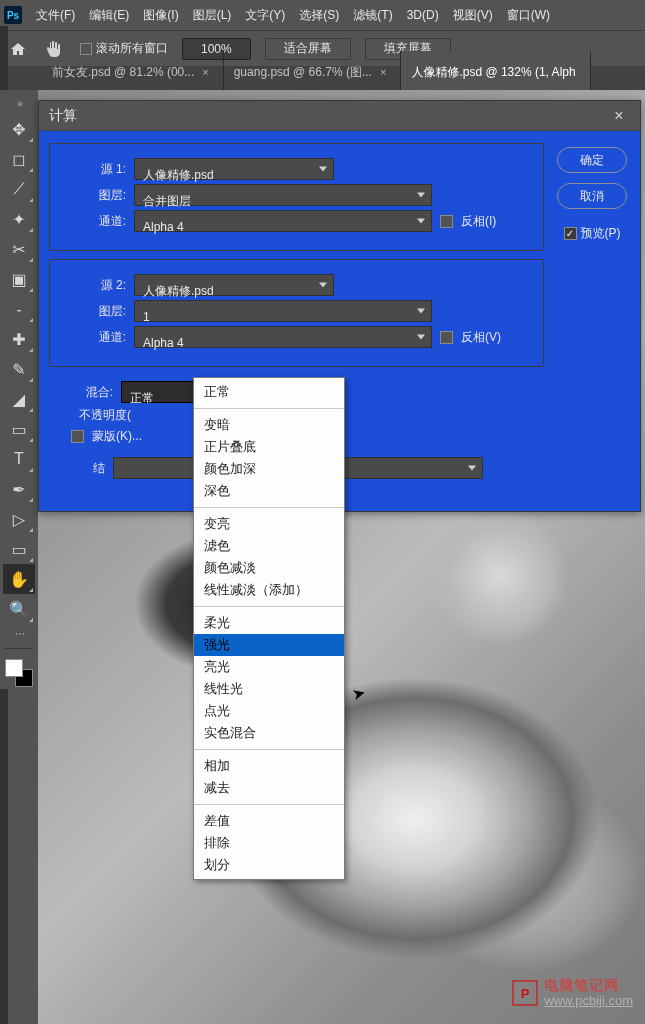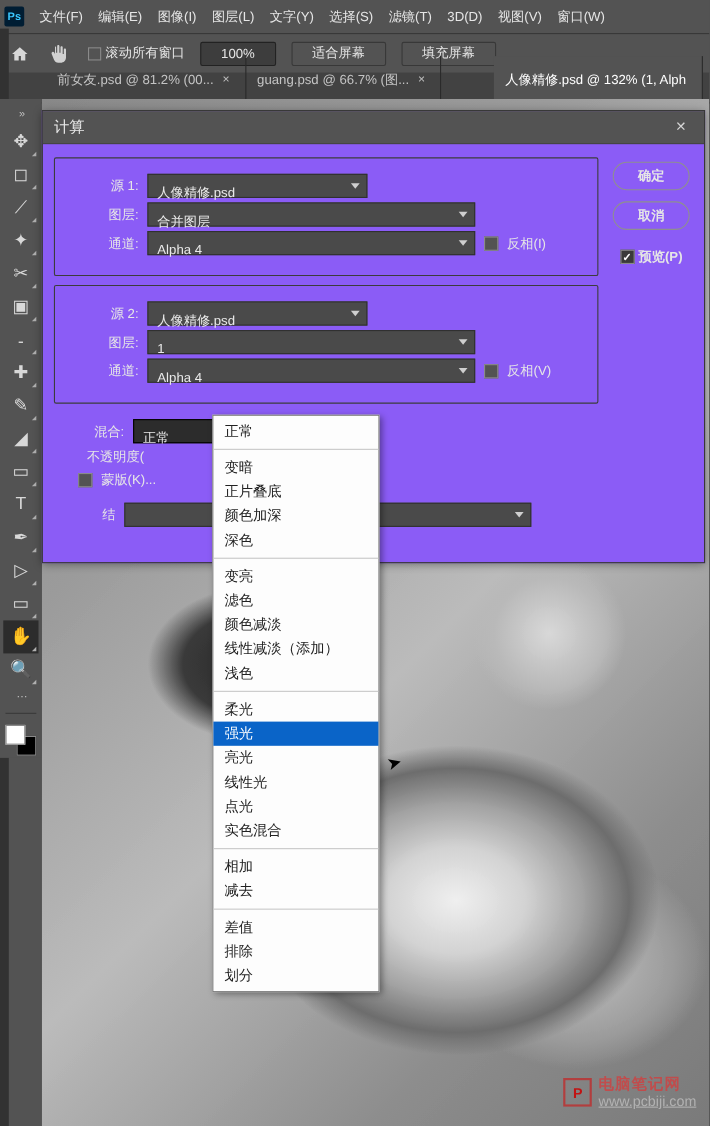--- a/index.html
+++ b/index.html
@@ -14,21 +14,21 @@
   .optionsbar { height: 36px; background:#535353; border-top:1px solid #383838; display:flex; align-items:center; padding: 0 8px; gap: 14px;}
   .home-icon { width:20px; height:20px; display:flex; align-items:center; justify-content:center; color:#e6e6e6;}
   .hand-icon { width:24px; height:24px; display:flex; align-items:center; justify-content:center;}
   .checkbox { width:12px; height:12px; border:1px solid #8a8a8a; display:inline-block; margin-right:4px; vertical-align:middle; }
   .opt-btn { height:22px; padding:0 18px; border:1px solid #383838; background:#535353; display:flex; align-items:center; border-radius:2px;}
   .opt-btn.zoom { border:1px solid #222; background:#3d3d3d; }
 
   
   .tabbar { height: 28px; background:#424242; display:flex; align-items:flex-end; padding-left: 42px; border-bottom:1px solid #2a2a2a;}
   .tab { height:42px; padding: 0 14px 0 10px; display:flex; align-items:center; font-size:12px; color:#c4c4c4; border-right:1px solid #2a2a2a; position:relative;}
-  .tab.active { background:#535353; color:#fff;margin-left:48px;}
+  .tab.active { background:#535353; color:#fff;}
   .tab .x { margin-left:8px; color:#bcbcbc; font-size:11px;}
 
   
   .leftstrip { position:absolute; left:0; top:26px; width:8px; height:998px; background:#323232; }
 
   
   .toolbox { position:absolute; left:0; top:90px; width:38px; background:#535353; display:flex; flex-direction:column; align-items:center; padding-top:4px;}
   .tool { width:32px; height:30px; display:flex; align-items:center; justify-content:center; color:#d8d8d8; font-size:16px; position:relative; margin-bottom:0;}
   .tool.selected { background:#2c2c2c;}
   .tool-tri { position:absolute; right:2px; bottom:2px; width:0; height:0; border-left:4px solid transparent; border-bottom:4px solid #b0b0b0;}
@@ -50,48 +50,48 @@
   }
 
   
   .watermark-box { position:absolute; right:12px; bottom:16px; display:flex; align-items:center; gap:6px; opacity:0.85;}
   .wm-icon { width:26px; height:26px; border:2px solid #b33; display:flex; align-items:center; justify-content:center; color:#c00; font-size:13px; font-weight:bold;}
   .wm-texts { display:flex; flex-direction:column; align-items:flex-start; line-height:1.1;}
   .wm-line1 { color:#c44; font-size:14px; font-weight:bold; letter-spacing:1px;}
   .wm-line2 { color:#bbb; font-size:13px;text-decoration:underline;}
 
   
-  .dialog { position:absolute; left:38px; top:100px; right:4px; background:#8b5cf6; border:1px solid #383838; box-shadow:0 2px 8px rgba(0,0,0,.4);}
+  .dialog { position:absolute; left:38px; top:100px; right:4px; background:#1d4ed8; border:1px solid #383838; box-shadow:0 2px 8px rgba(0,0,0,.4);}
   .dlg-title { height:30px; background:#535353; display:flex; align-items:center; padding:0 10px; border-bottom:1px solid #454545;}
   .dlg-title .txt { flex:1; font-size:14px; color:#eaeaea;}
   .dlg-title .close { width:22px; text-align:center; font-size:16px; color:#d6d6d6;}
   .dlg-body { display:flex; padding: 12px 10px 16px 10px; gap:10px;}
   .dlg-left { flex:1; }
-  .dlg-right { width:76px; display:flex; flex-direction:column; align-items:center; gap:10px; padding-top:4px;font-weight:bold;}
+  .dlg-right { width:76px; display:flex; flex-direction:column; align-items:center; gap:10px; padding-top:4px;}
   .pill-btn { width:70px; height:26px; border:1px solid #8f8f8f; border-radius:14px; display:flex; align-items:center; justify-content:center; font-size:12px; color:#e6e6e6;}
   .preview-row { display:flex; align-items:center; gap:4px; margin-top:6px;}
   .check { width:13px; height:13px; border:1px solid #8a8a8a; background:#3a3a3a; display:inline-flex; align-items:center; justify-content:center; font-size:10px; color:#fff;}
 
   .section { border:1px solid #3c3c3c; border-radius:2px; padding:10px 12px 14px 12px; margin-bottom:8px; position:relative;}
   .row { display:flex; align-items:center; margin:4px 0; gap:8px;}
   .lbl { width:64px; text-align:right; font-size:12px; color:#e6e6e6;}
   .lbl-inline { font-size:12px; color:#e6e6e6;}
   .select { height:22px; background:#4a4a4a; border:1px solid #303030; display:flex; align-items:center; padding:12px 20px 0 8px; position:relative; font-size:12px; color:#eaeaea;}
   .select::after { content:""; position:absolute; right:6px; top:50%; transform:translateY(-50%); border-left:4px solid transparent; border-right:4px solid transparent; border-top:5px solid #cfcfcf;}
   .select.w200 { width:200px;}
   .select.w300 { width:298px;}
   .select.w148 { width:148px;}
   .uncheck { width:13px; height:13px; border:1px solid #8a8a8a; background:#535353; display:inline-block;}
 
   
   .dropdown { position:absolute; left:193px; top:377px; width:152px; background:#fdfdfd; border:1px solid #7a7a7a; box-shadow:2px 2px 6px rgba(0,0,0,.4); z-index:50; max-height:560px;}
   .dd-group { padding:3px 0;}
   .dd-sep { height:1px; background:#c8c8c8; margin:2px 0;}
   .dd-item { padding:2px 10px; font-size:13px; color:#222; cursor:default; white-space:nowrap;}
-  .dd-item.sel { background:#0a64c8; color:#ffffff;}
+  .dd-item.sel { background:#0a64c8; color:#000000;}
   .cursor-arrow { position:absolute; left:352px; top:684px; z-index:60; font-size:16px; color:#000; transform: rotate(-15deg);}
 
   svg { display:block; }
 </style>
 </head>
 <body>
 
 <div class="menubar">
   <div class="ps-logo">Ps</div>
   <span>文件(F)</span>
@@ -290,21 +290,20 @@
       <div class="dd-item">正片叠底</div>
       <div class="dd-item">颜色加深</div>
       <div class="dd-item">深色</div>
     </div>
     <div class="dd-sep"></div>
     <div class="dd-group">
       <div class="dd-item">变亮</div>
       <div class="dd-item">滤色</div>
       <div class="dd-item">颜色减淡</div>
       <div class="dd-item">线性减淡（添加）</div>
-      <div class="dd-item">浅色</div>
     </div>
     <div class="dd-sep"></div>
     <div class="dd-group">
       <div class="dd-item">柔光</div>
       <div class="dd-item sel">强光</div>
       <div class="dd-item">亮光</div>
       <div class="dd-item">线性光</div>
       <div class="dd-item">点光</div>
       <div class="dd-item">实色混合</div>
     </div>

